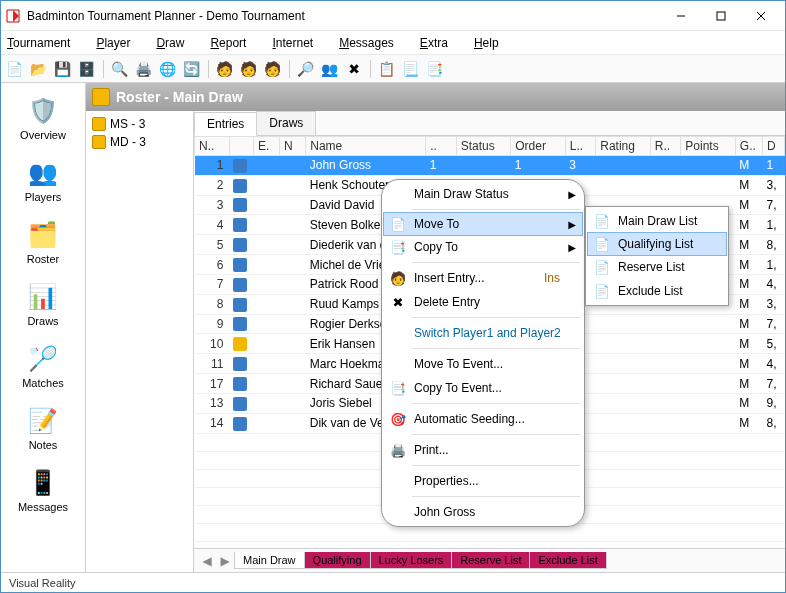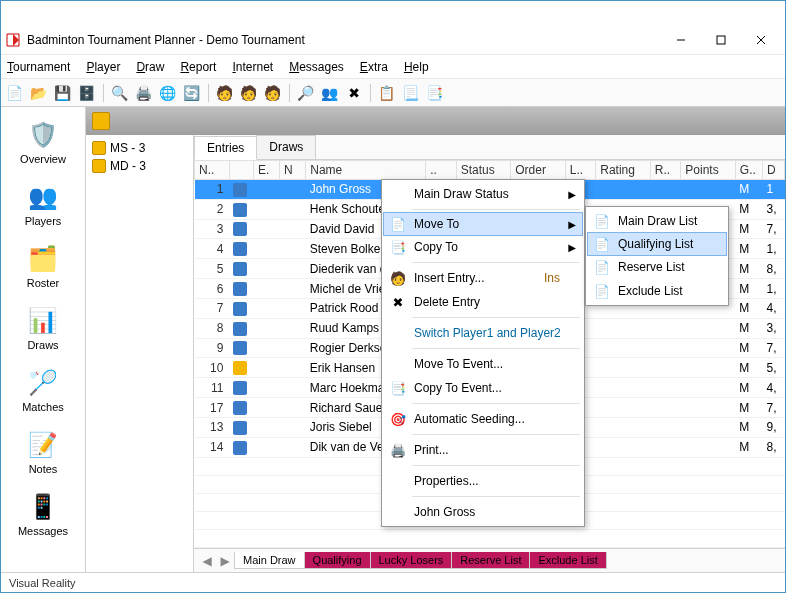--- a/index.html
+++ b/index.html
@@ -1,24 +1,24 @@
 <!DOCTYPE html>
 <html><head>
 <meta charset="utf-8">
 <style>
 * { box-sizing: border-box; }
 html, body { margin:0; padding:0; font-family: "Segoe UI", Tahoma, sans-serif; font-size:12px; color:#000; }
 .window { width:786px; height:593px; border:1px solid #4a90c0; background:#fff; display:flex; flex-direction:column; position:relative; }
-.titlebar { height:30px; background:#fff; display:flex; align-items:center; padding:0 4px; border-bottom:1px solid #e8e8e8;margin-top:24px; }
+.titlebar { height:30px; background:#fff; display:flex; align-items:center; padding:0 4px; border-bottom:1px solid #e8e8e8; }
 .titlebar .app-icon { width:16px; height:16px; margin-right:6px; display:inline-flex; align-items:center; justify-content:center; }
 .titlebar .title { flex:1; font-size:12px; }
 .winbtns { display:flex; gap:0; }
 .winbtn { width:40px; height:28px; display:flex; align-items:center; justify-content:center; background:transparent; border:none; cursor:pointer; }
 
-.menubar { height:24px; display:flex; align-items:center; padding:0 6px; gap:16px; border-bottom:1px solid #e8e8e8; }
+.menubar { height:24px; display:flex; align-items:center; padding:0 6px; gap:26px; border-bottom:1px solid #e8e8e8; }
 .menubar span { cursor:pointer; }
 .menubar span u { text-decoration:underline; }
 
 .toolbar { height:28px; border-bottom:1px solid #d0d0d0; display:flex; align-items:center; padding:0 4px; gap:4px; background:#fafafa; }
 .tbtn { width:20px; height:20px; display:flex; align-items:center; justify-content:center; cursor:pointer; font-size:14px; }
 .tsep { width:1px; height:18px; background:#ccc; margin:0 2px; }
 
 .body { flex:1; display:flex; min-height:0; }
 .sidebar { width:85px; background:#fff; border-right:1px solid #d0d0d0; display:flex; flex-direction:column; align-items:center; padding-top:8px; gap:8px; }
 .side-item { width:70px; display:flex; flex-direction:column; align-items:center; gap:2px; cursor:pointer; padding:4px 0; }
@@ -56,21 +56,21 @@
 .statusbar { height:20px; border-top:1px solid #d0d0d0; display:flex; align-items:center; padding:0 8px; font-size:11px; color:#333; }
 
 .ctx { position:absolute; background:#fff; border:1px solid #979797; box-shadow:2px 2px 6px rgba(0,0,0,.25); z-index:50; padding:2px; }
 .ctx .mi { display:flex; align-items:center; height:24px; padding:0 20px 0 4px; cursor:pointer; position:relative; white-space:nowrap; }
 .ctx .mi .micn { width:20px; height:20px; margin-right:6px; display:flex; align-items:center; justify-content:center; font-size:13px; }
 .ctx .mi.hl { background:#cfe5ff; border:1px solid #7fb5ea; margin:-1px; }
 .ctx .mi.disabled { color:#0369a1; cursor:default; }
 .ctx .mi .arrow { position:absolute; right:6px; font-size:10px; }
 .ctx .mi .shortcut { position:absolute; right:22px; color:#a16207; }
 .ctx .msep { height:1px; background:#e0e0e0; margin:3px 2px 3px 28px; }
-#ctx1 { top:178px; left:380px; width:204px; }
+#ctx1 { top:178px; left:380px; width:204px;border-radius:18px; }
 #ctx2 { top:205px; left:584px; width:144px; }
 </style>
 </head>
 <body>
 
 <div class="window">
   <div class="titlebar">
     <span class="app-icon">
       <svg width="16" height="16">
           <path d="M2 2h12v12H2z" fill="#fff" stroke="#c00"></path>
@@ -161,20 +161,21 @@
         </div>
       <div class="side-item">
           <span class="si">📱</span>
           <span class="lbl">Messages</span>
         </div>
     </div>
 
     <div class="main">
       <div class="header">
         <span class="hicn"></span>
+        <span>Roster - Main Draw</span>
       </div>
       <div class="content">
         <div class="tree">
           <div class="tree-item">
               <span class="ticn"></span>
               <span>MS - 3</span>
             </div>
           <div class="tree-item">
               <span class="ticn"></span>
               <span>MD - 3</span>

